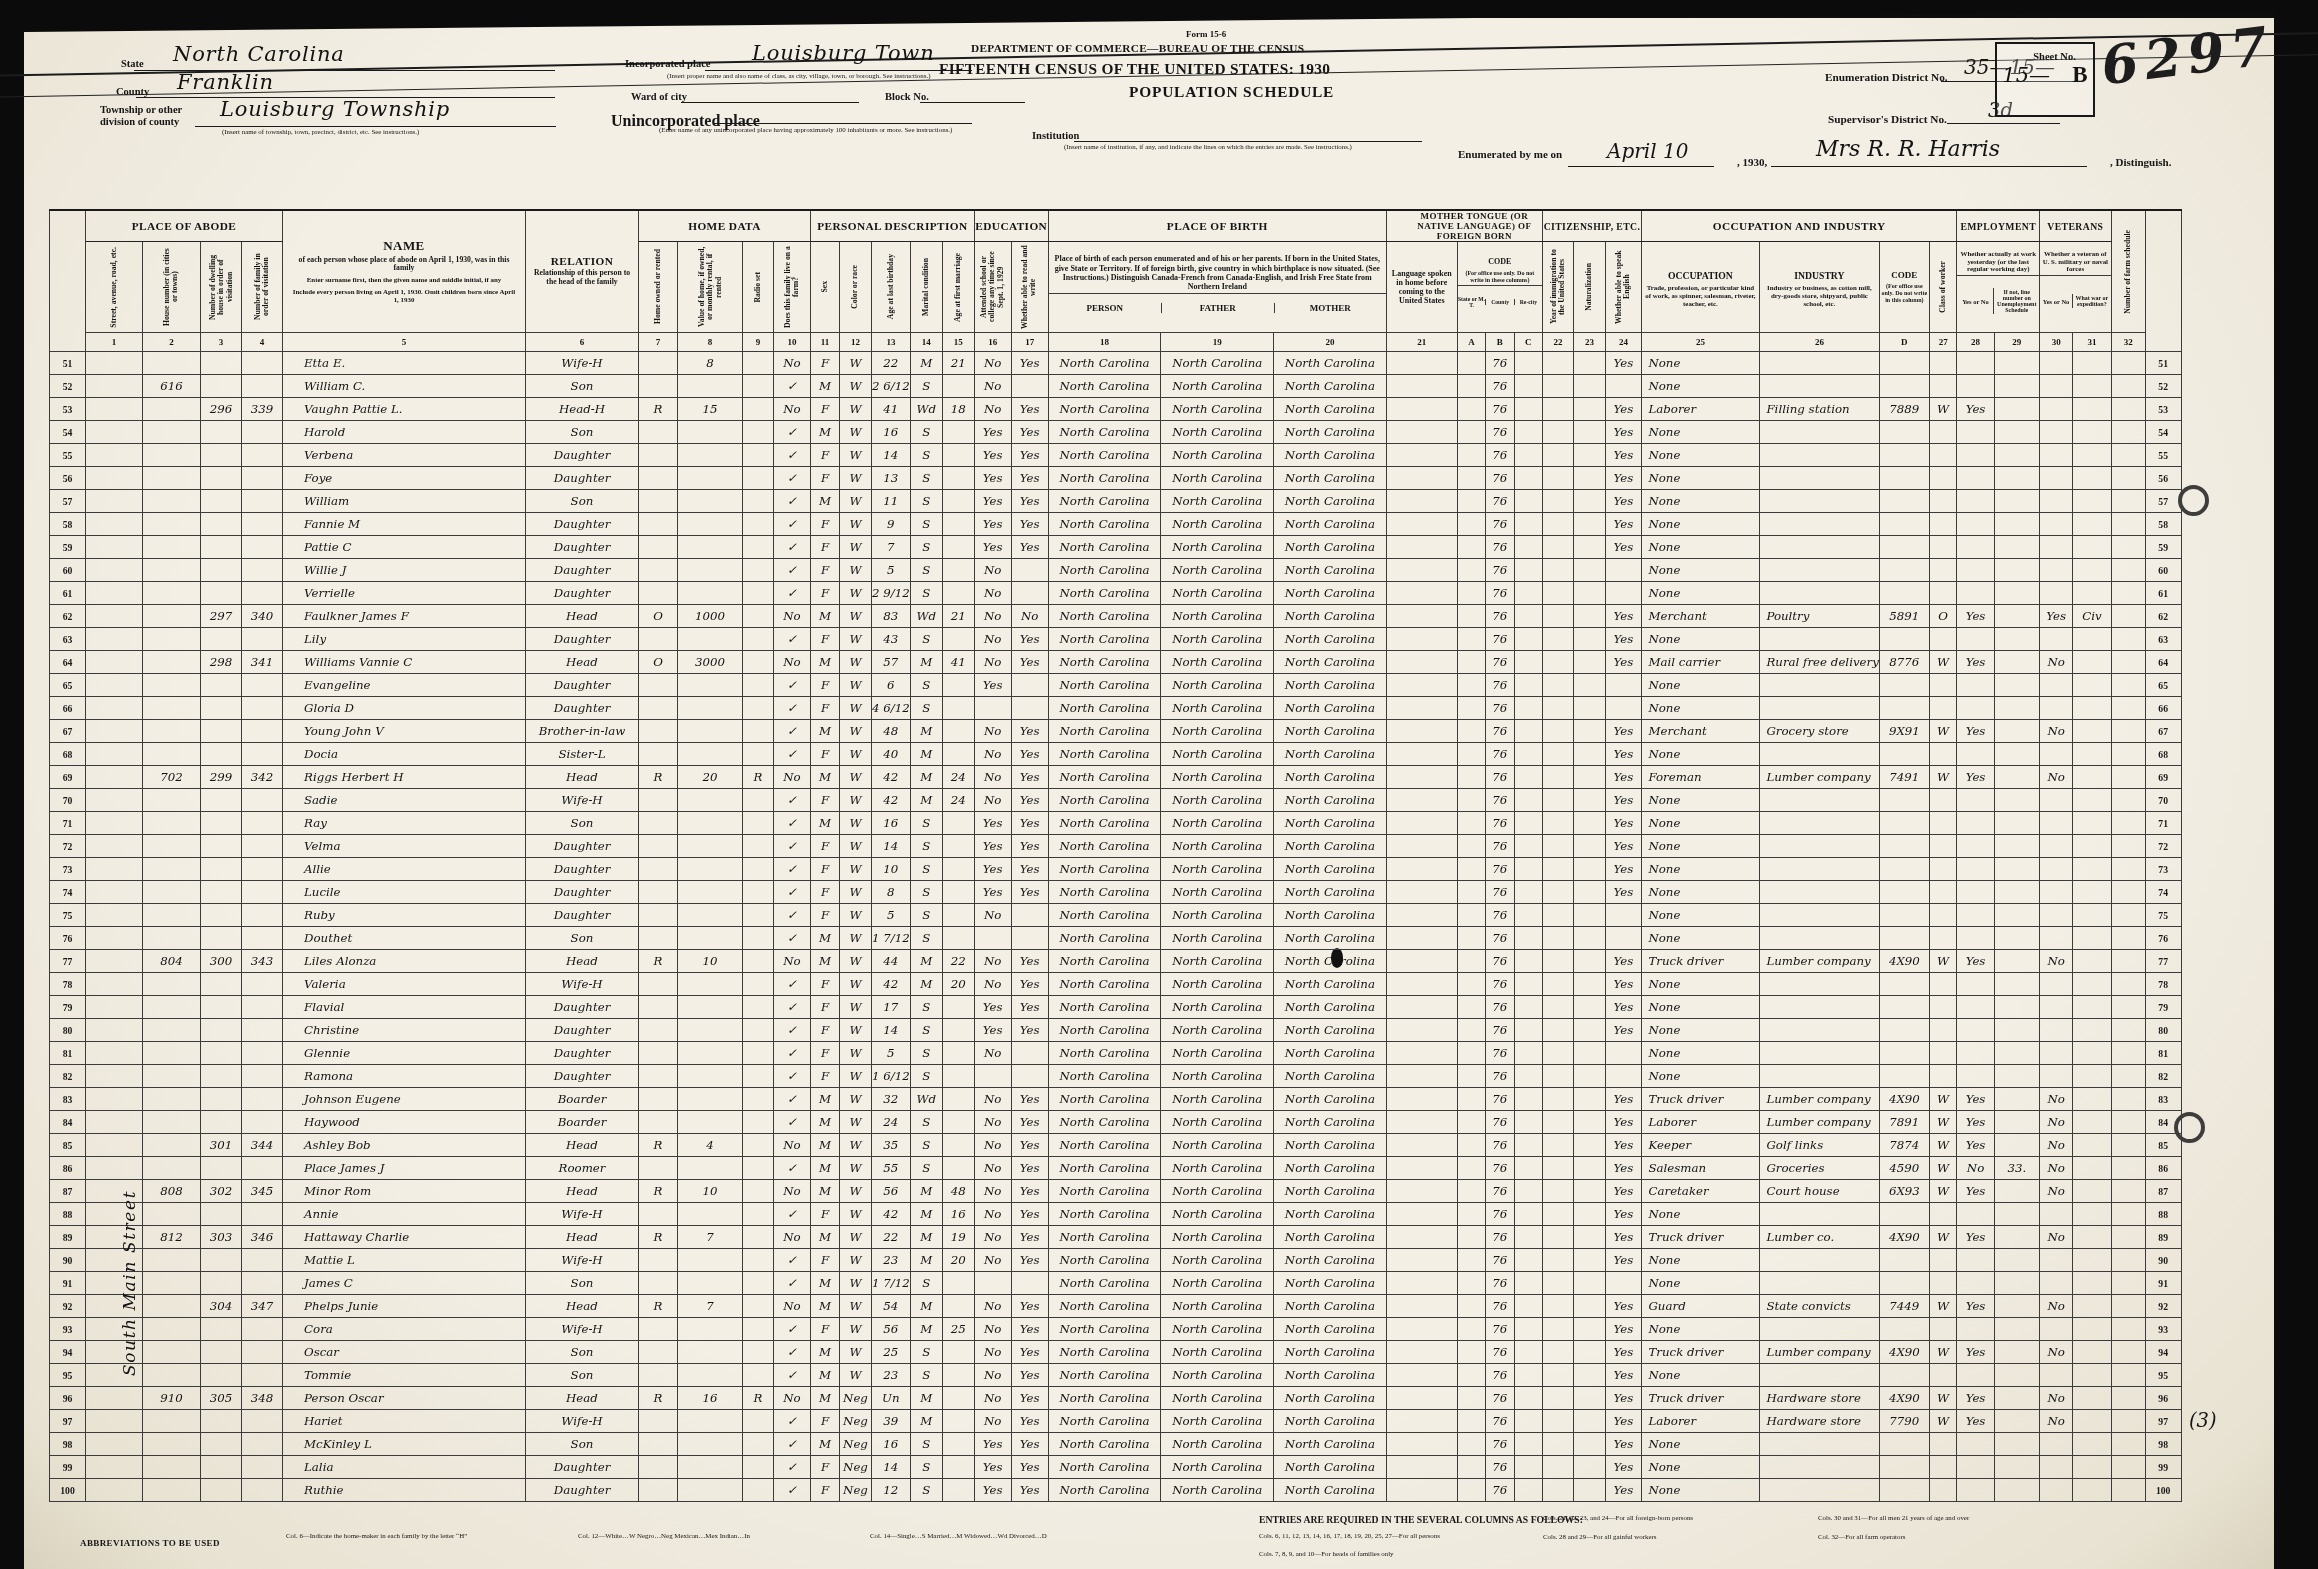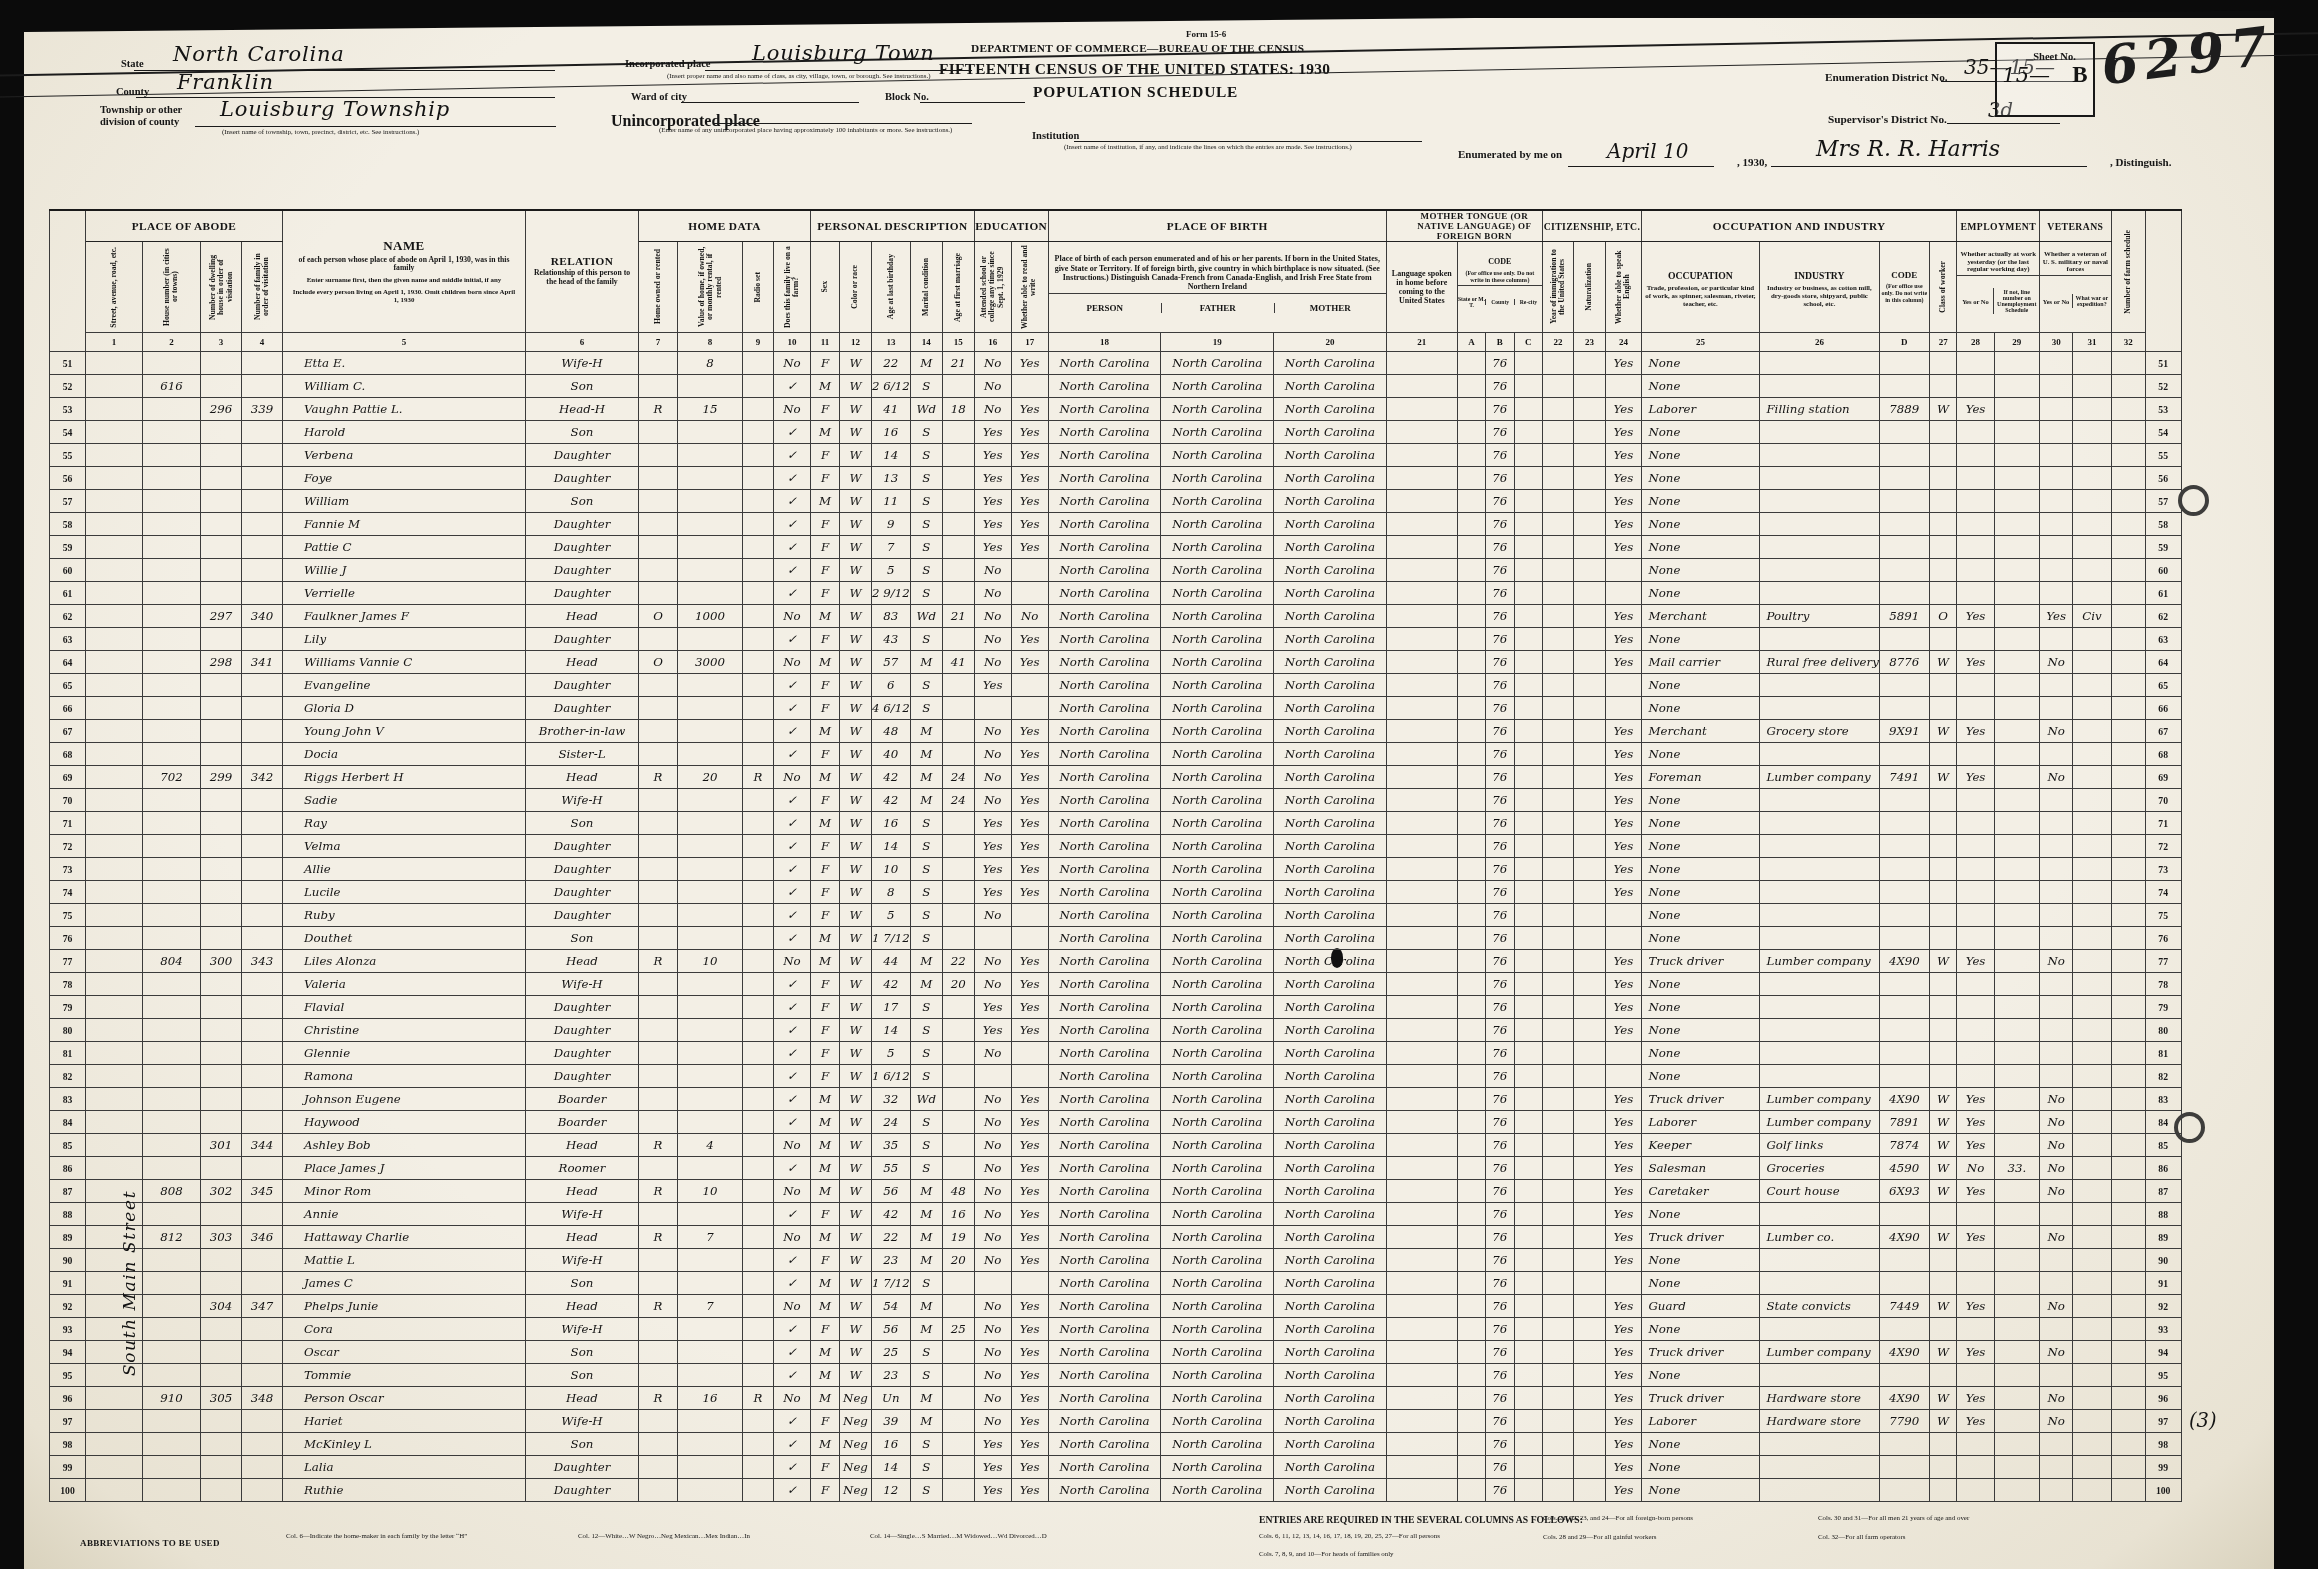--- a/index.html
+++ b/index.html
@@ -63,21 +63,21 @@
   <div class="toprule" style="top:53px;"></div>
   <div class="toprule2" style="top:75px;"></div>
   <div class="ring" style="left:2178px;top:485px;"></div>
   <div class="ring" style="left:2174px;top:1112px;"></div>
   <div class="blot" style="left:1331px;top:948px;width:12px;height:19.5px;"></div>
   <div class="pr hw" style="left:2170px;top:1409px;font-size:19.5px;">(3)</div>
 
   <div class="pr b" style="left:1167px;top:29px;font-size:9px;">Form 15-6</div>
   <div class="pr b" style="left:952px;top:42px;font-size:11.3px;letter-spacing:0.3px;">DEPARTMENT OF COMMERCE—BUREAU OF THE CENSUS</div>
   <div class="pr b" style="left:920px;top:60px;font-size:15.4px;letter-spacing:0.3px;">FIFTEENTH CENSUS OF THE UNITED STATES: 1930</div>
-  <div class="pr b" style="left:1014px;top:83px;font-size:15.4px;letter-spacing:0.8px;">POPULATION SCHEDULE</div>
+  <div class="pr b" style="left:1110px;top:83px;font-size:15.4px;letter-spacing:0.8px;">POPULATION SCHEDULE</div>
 
   <div class="pr b" style="left:102px;top:58px;font-size:10.5px;">State</div>
   <div class="fline" style="left:134px;top:70px;width:421px;"></div>
   <div class="pr hw hwbig" style="left:154px;top:42px;">North Carolina</div>
 
   <div class="pr b" style="left:97px;top:86px;font-size:10.5px;">County</div>
   <div class="fline" style="left:136px;top:97px;width:419px;"></div>
   <div class="pr hw hwbig" style="left:158px;top:70px;">Franklin</div>
 
   <div class="pr b" style="left:81px;top:104px;font-size:10.5px;">Township or other</div>

